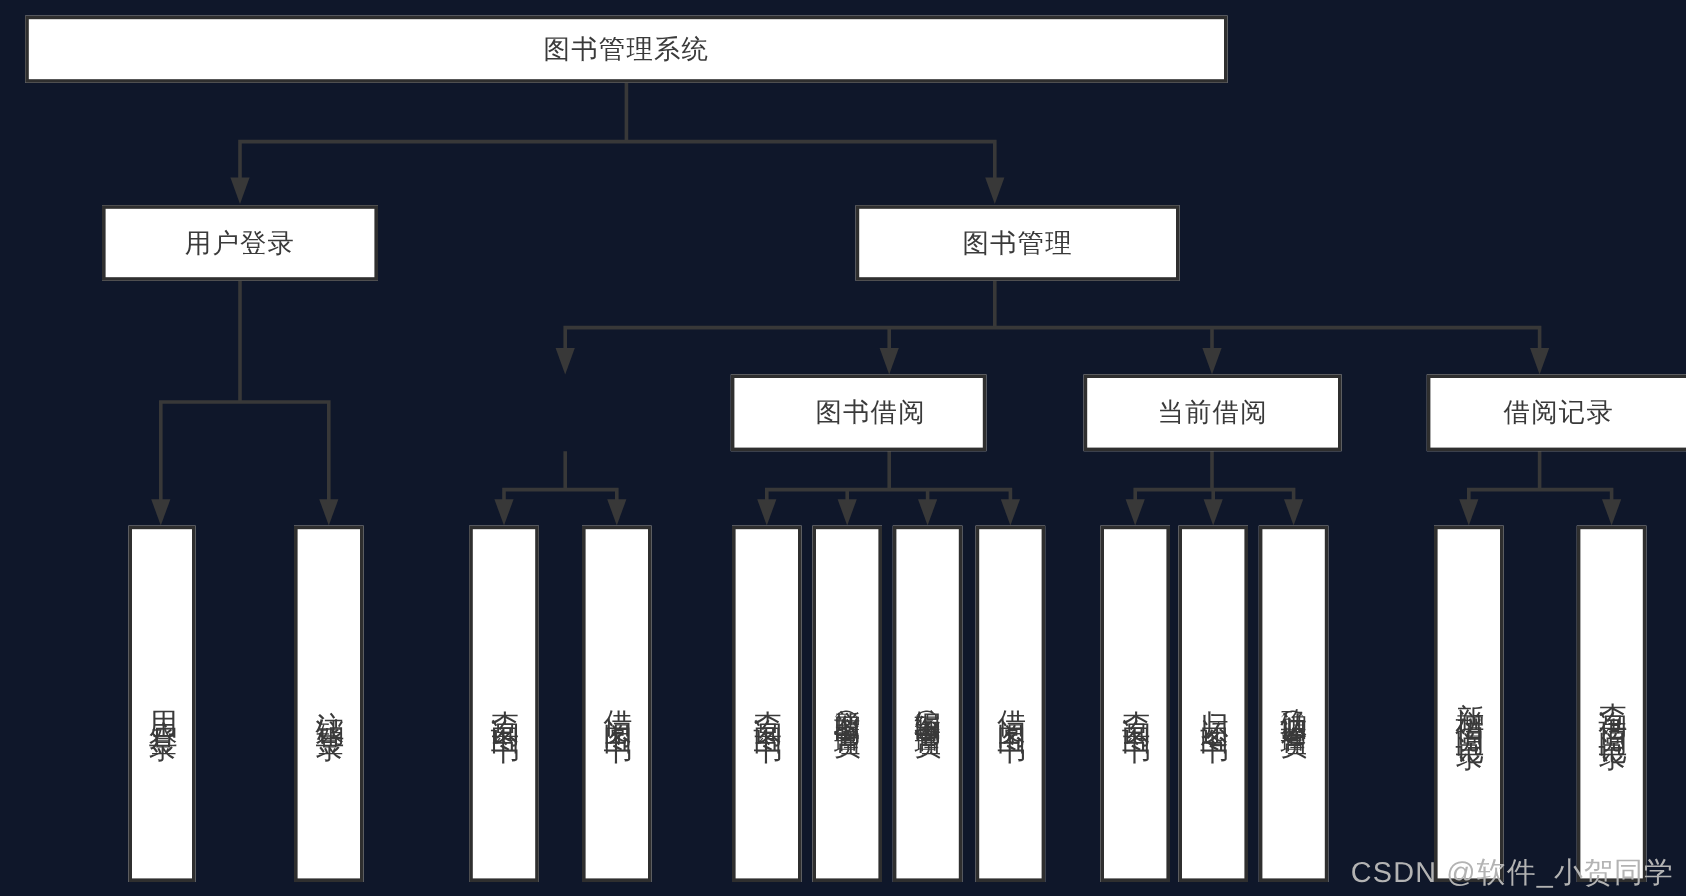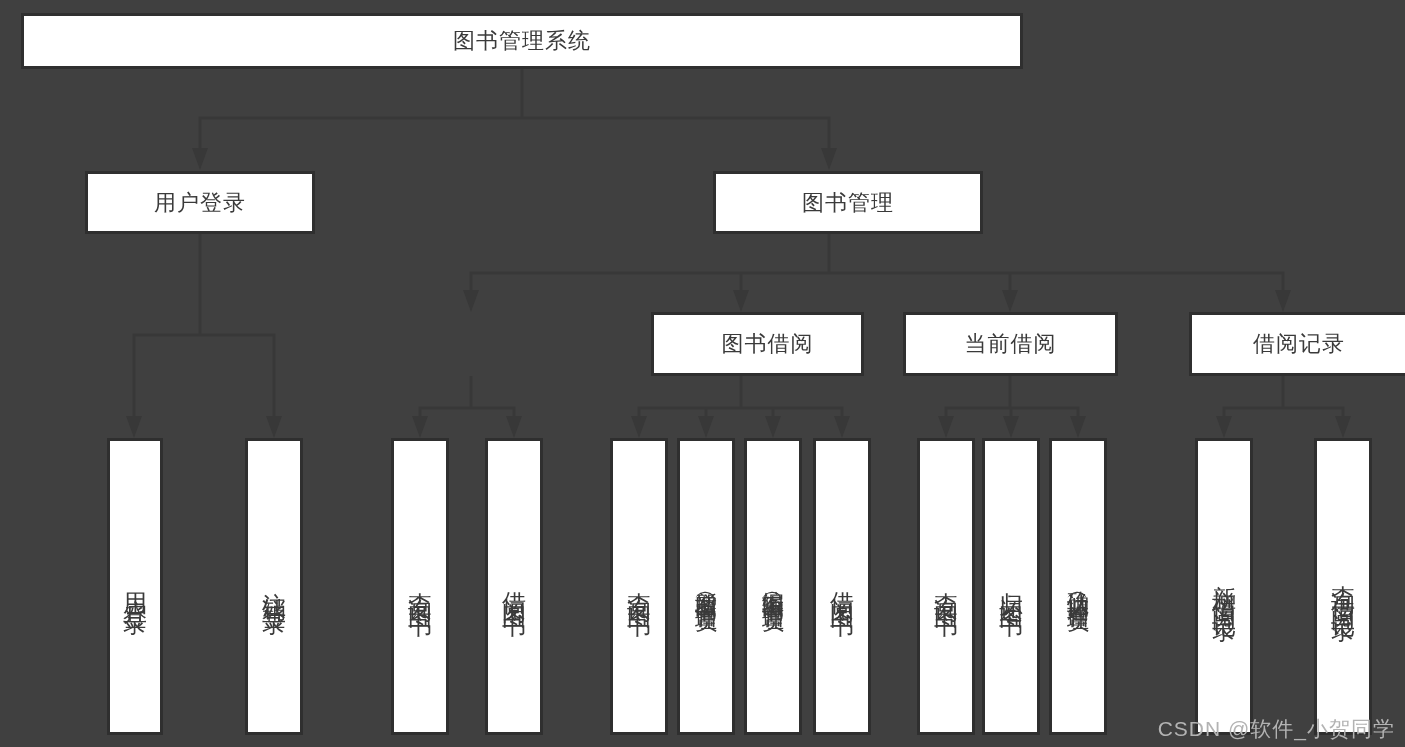--- a/index.html
+++ b/index.html
@@ -4,21 +4,21 @@
 <style>
   html, body {
     margin: 0;
     padding: 0;
     background: #ffffff;
   }
   .canvas {
     position: relative;
     width: 1405px;
     height: 747px;
-    background: #404040;
+    background: #0f172a;
     font-family: "Liberation Sans", sans-serif;
     overflow: hidden;
   }
   .connector-layer {
     position: absolute;
     left: 0;
     top: 0;
     width: 1405px;
     height: 747px;
     pointer-events: none;
@@ -60,21 +60,21 @@
   }
   .vlabel.dense {
     font-size: 22px;
     letter-spacing: 3px;
   }
   .watermark {
     position: absolute;
     right: 10px;
     bottom: 4px;
     color: #b3b3b3;
-    font-size: 21px;
+    font-size: 24px;
     letter-spacing: 1px;
     z-index: 3;
     white-space: nowrap;
   }
 </style>
 </head>
 <body>
 
 <div class="canvas">
 
@@ -122,21 +122,21 @@
     <span>图书管理系统</span>
   </div>
 
   <div class="hbox" style="left:85px; top:171px; width:230px; height:63px;">
     <span>用户登录</span>
   </div>
   <div class="hbox" style="left:713px; top:171px; width:270px; height:63px;">
     <span>图书管理</span>
   </div>
 
-  <div class="hbox" style="left:651px; top:312px; width:213px; height:64px;padding-left:20px;">
+  <div class="hbox" style="left:609px; top:312px; width:213px; height:64px;padding-left:20px;">
     <span>图书借阅</span>
   </div>
   <div class="hbox" style="left:903px; top:312px; width:215px; height:64px;">
     <span>当前借阅</span>
   </div>
   <div class="hbox" style="left:1173px; top:312px; width:220px; height:64px;margin-left:16px;">
     <span>借阅记录</span>
   </div>
 
   <div class="vbox" style="left:107px; width:56px;">

